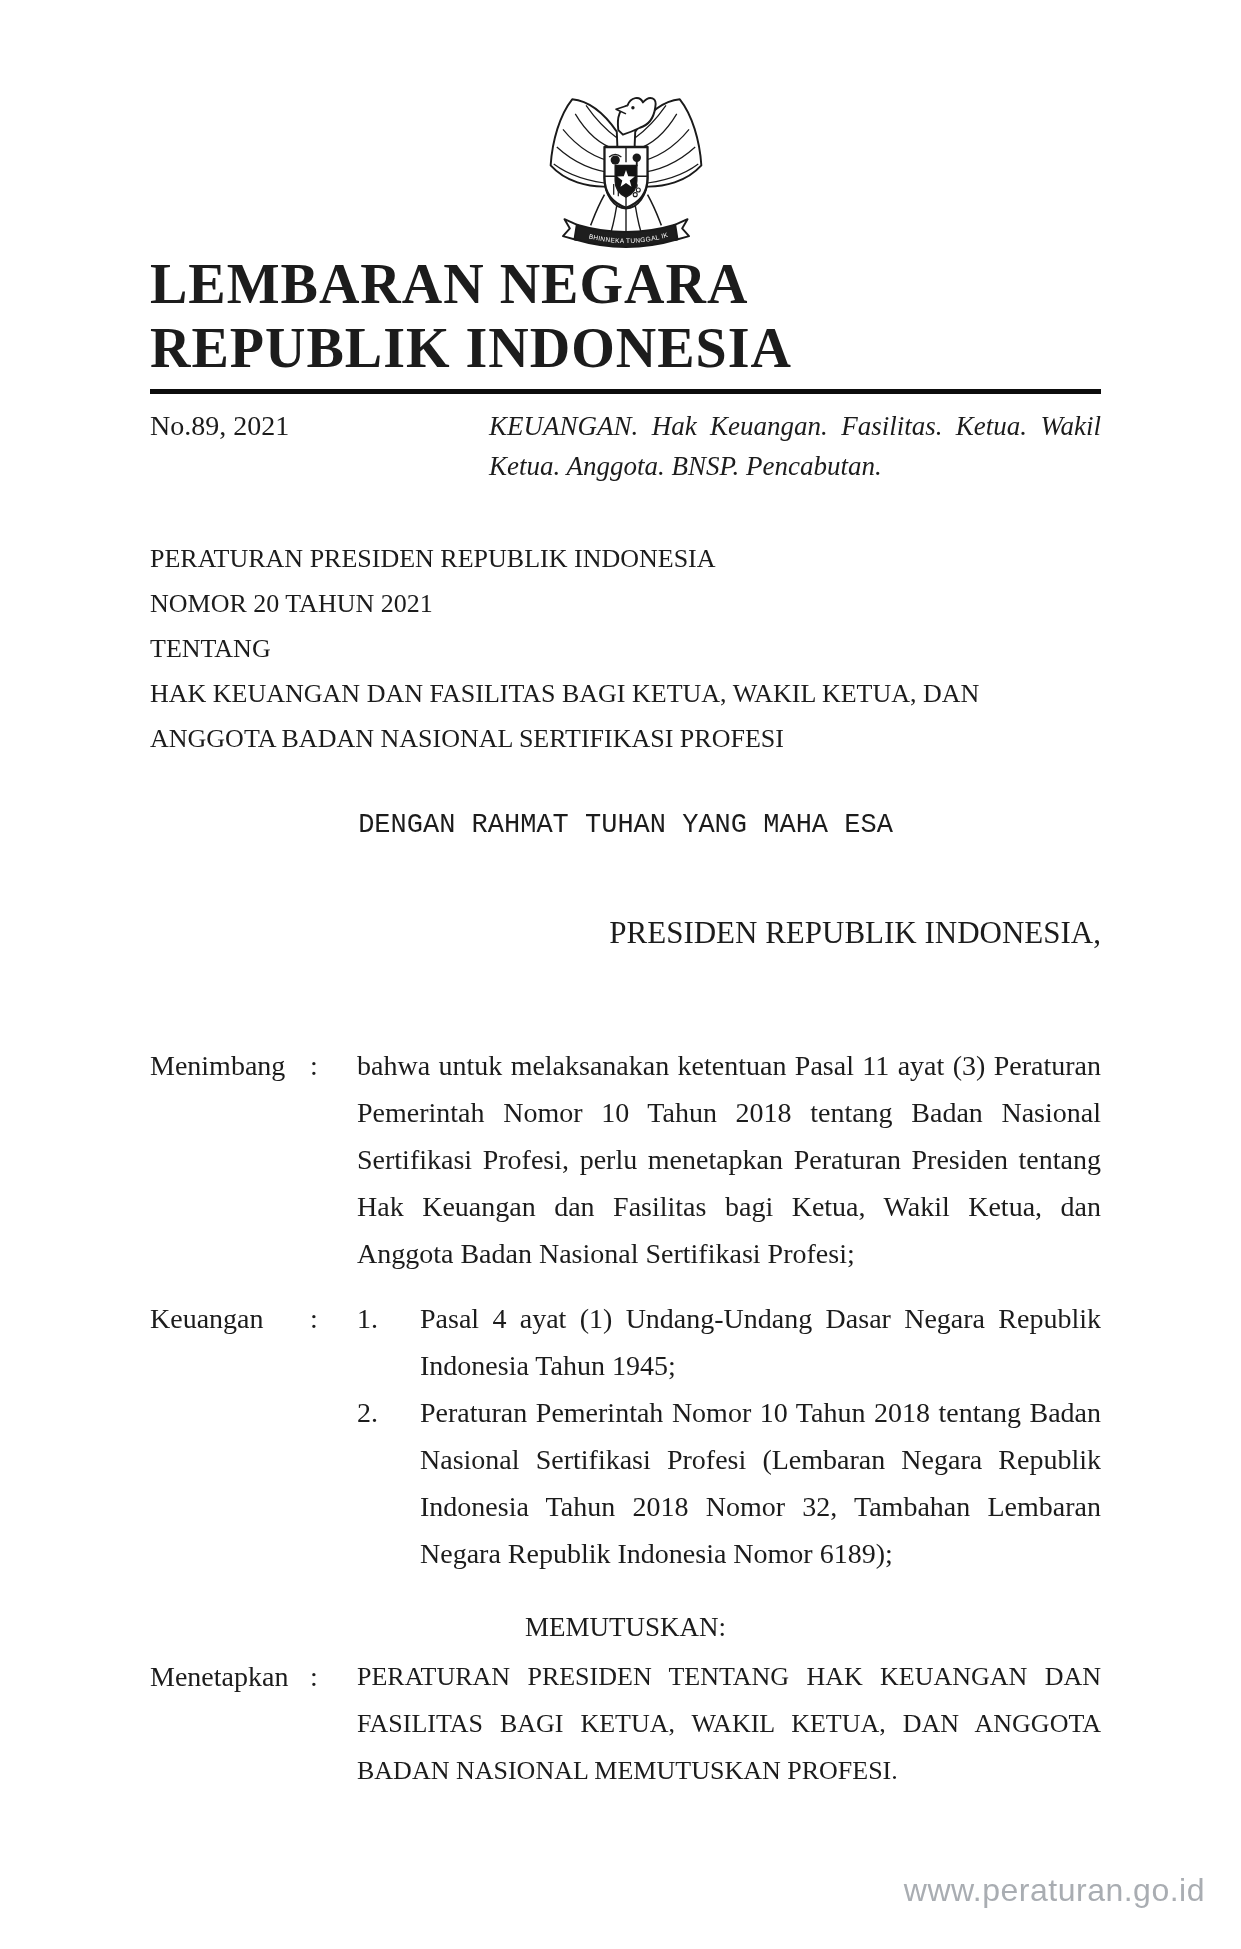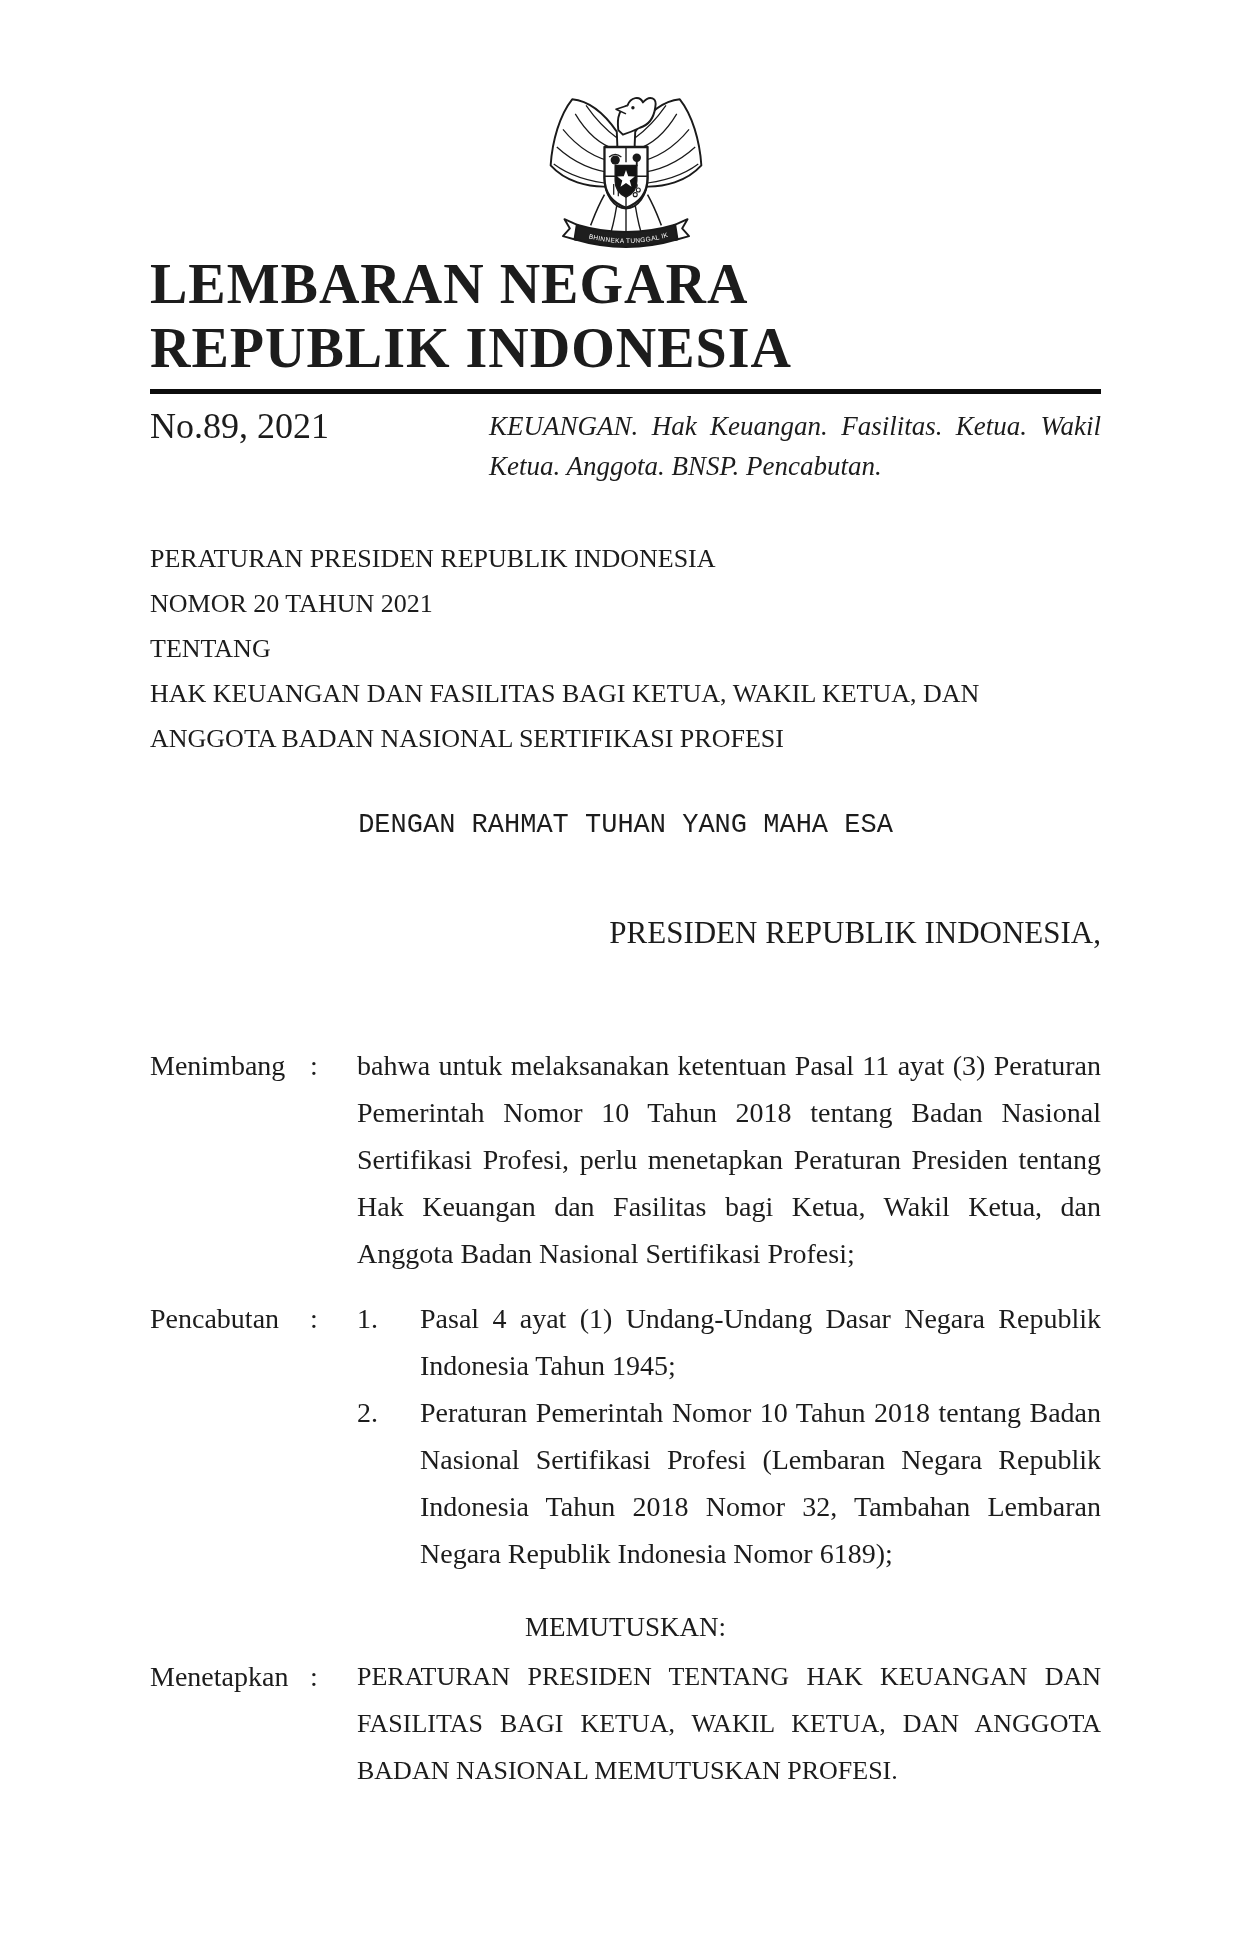--- a/index.html
+++ b/index.html
@@ -13,21 +13,21 @@
     font-family:"Liberation Serif","DejaVu Serif",serif;
     color:#1c1c1c;
     overflow:hidden;
   }
   
   .emblem{display:block;margin:87px auto 0;}
   .masthead{margin-top:2px;text-align:left;font-weight:bold;
     font-size:56px;line-height:64px;letter-spacing:1px;}
   .rule{margin-top:9px;border:0;border-top:5px solid #0c0c0c;height:0;}
   .header-row{display:flex;justify-content:space-between;margin-top:12px;}
-  .header-no{font-size:36px;line-height:40px;white-space:nowrap;}
+  .header-no{font-size:28px;line-height:40px;white-space:nowrap;}
   .header-subject{width:612px;font-size:27px;line-height:40px;
     text-align:justify;text-justify:inter-word;font-style:italic;}
   
   .doc-title{margin-top:50px;text-align:left;font-size:26px;line-height:45px;}
   .doc-title div{white-space:nowrap;}
   .grace{margin-top:42px;text-align:center;font-size:27px;line-height:44px;white-space:nowrap;font-family:Liberation Mono, monospace;}
   .authority{margin-top:64px;text-align:right;font-size:31px;line-height:44px;white-space:nowrap;}
   
   .clause{display:grid;grid-template-columns:160px 47px 1fr;
     font-size:28px;line-height:47px;}
@@ -132,21 +132,21 @@
   <div class="grace">DENGAN RAHMAT TUHAN YANG MAHA ESA</div>
   <div class="authority">PRESIDEN REPUBLIK INDONESIA,</div>
 
   <div class="clause menimbang">
     <div class="label">Menimbang</div>
     <div class="colon">:</div>
     <div class="body">bahwa untuk melaksanakan ketentuan Pasal 11 ayat (3) Peraturan Pemerintah Nomor 10 Tahun 2018 tentang Badan Nasional Sertifikasi Profesi, perlu menetapkan Peraturan Presiden tentang Hak Keuangan dan Fasilitas bagi Ketua, Wakil Ketua, dan Anggota Badan Nasional Sertifikasi Profesi;</div>
   </div>
 
   <div class="clause mengingat">
-    <div class="label">Pencabutan</div>
+    <div class="label">Keuangan</div>
     <div class="colon">:</div>
     <div class="body">
       <div class="list-item">
         <div class="num">1.</div>
         <div class="itext">Pasal 4 ayat (1) Undang-Undang Dasar Negara Republik Indonesia Tahun 1945;</div>
       </div>
       <div class="list-item">
         <div class="num">2.</div>
         <div class="itext">Peraturan Pemerintah Nomor 10 Tahun 2018 tentang Badan Nasional Sertifikasi Profesi (Lembaran Negara Republik Indonesia Tahun 2018 Nomor 32, Tambahan Lembaran Negara Republik Indonesia Nomor 6189);</div>
       </div>
@@ -154,14 +154,15 @@
   </div>
 
   <div class="memutuskan">MEMUTUSKAN:</div>
 
   <div class="clause menetapkan">
     <div class="label">Menetapkan</div>
     <div class="colon">:</div>
     <div class="body">PERATURAN PRESIDEN TENTANG HAK KEUANGAN DAN FASILITAS BAGI KETUA, WAKIL KETUA, DAN ANGGOTA BADAN NASIONAL MEMUTUSKAN PROFESI.</div>
   </div>
 
+  <div class="watermark">www.peraturan.go.id</div>
 
 </div>
 
 </body></html>

